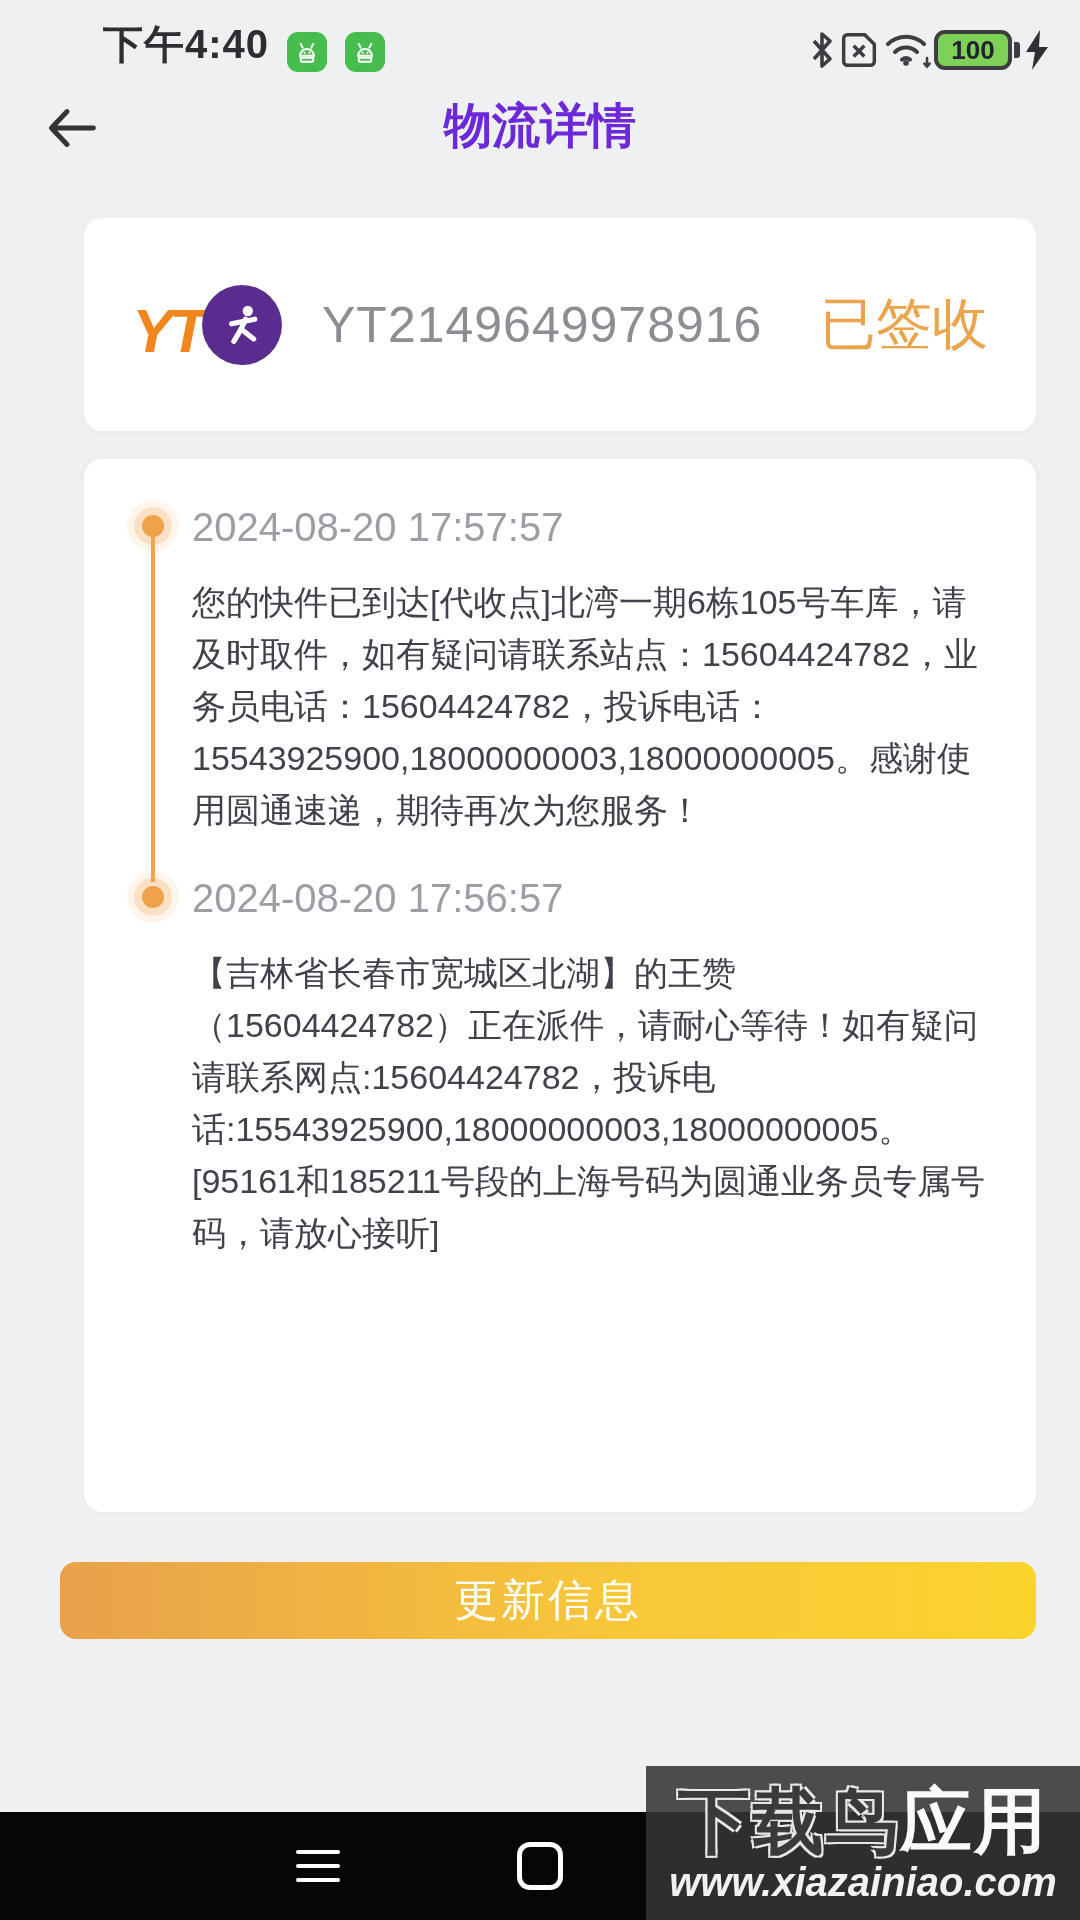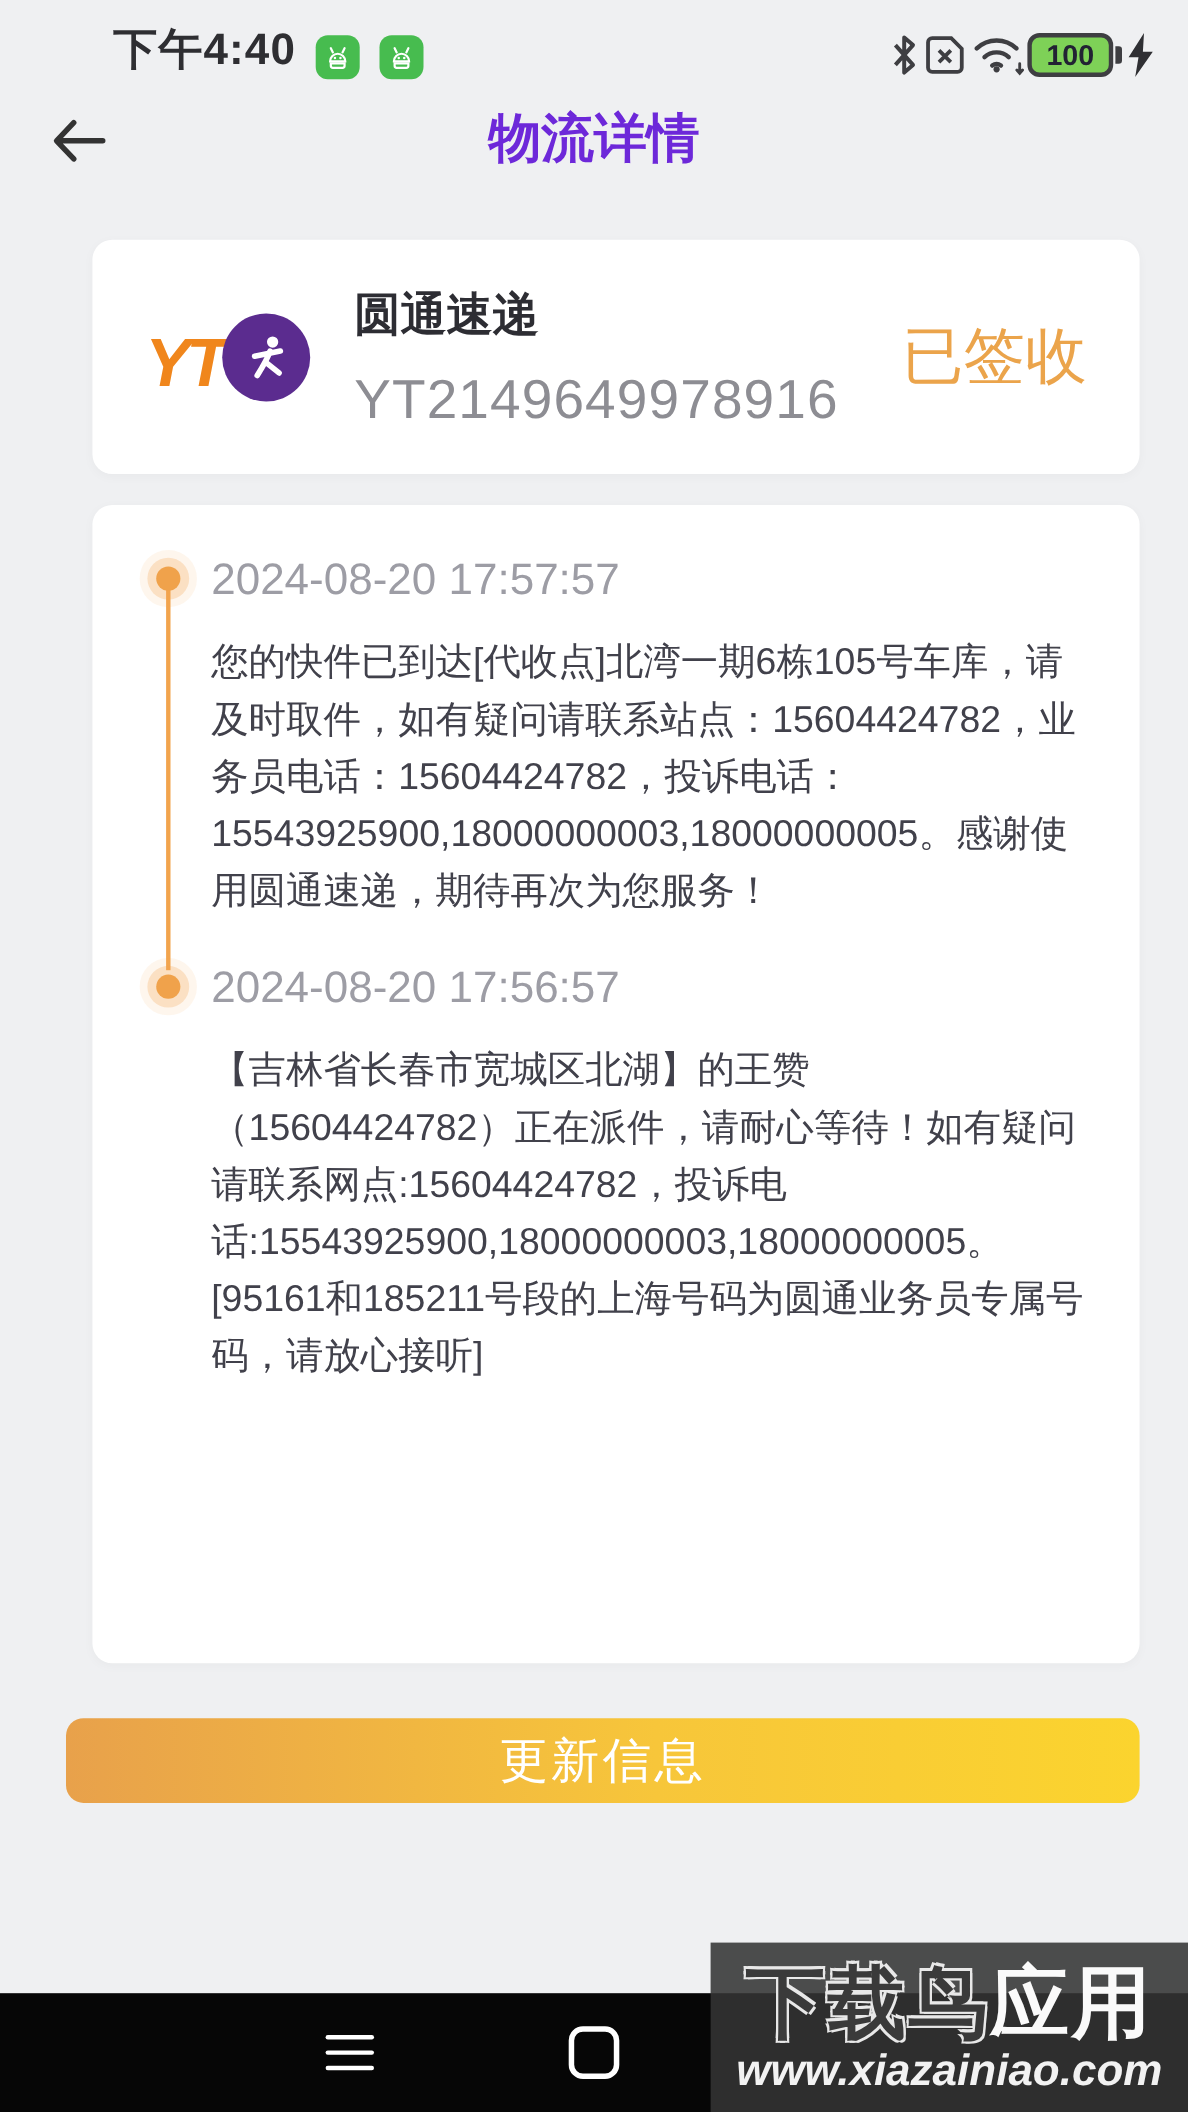--- a/index.html
+++ b/index.html
@@ -192,21 +192,20 @@
       <span class="yto-circle">
         <svg width="56" height="56" viewBox="0 0 24 24" fill="none" stroke="#fff" stroke-width="2.2" stroke-linecap="round">
           <circle cx="14.5" cy="6" r="2.2" fill="#fff" stroke="none"></circle>
           <path d="M13.5 9.5 C12.5 12.5 11 15 8.5 19"></path>
           <path d="M7.5 11.5 L17.5 9.5"></path>
           <path d="M12 14 L17 18"></path>
         </svg>
       </span>
     </div>
     <div class="carrier-info">
-      <div class="carrier-name">圆通速递</div>
       <div class="tracking-no">YT2149649978916</div>
     </div>
     <div class="ship-status">已签收</div>
   </div>
 
   <div class="card timeline-card">
     <div class="entry">
       <div class="entry-time">2024-08-20 17:57:57</div>
       <div class="entry-text">您的快件已到达[代收点]北湾一期6栋105号车库，请及时取件，如有疑问请联系站点：15604424782，业务员电话：15604424782，投诉电话：15543925900,18000000003,18000000005。感谢使用圆通速递，期待再次为您服务！</div>
     </div>

